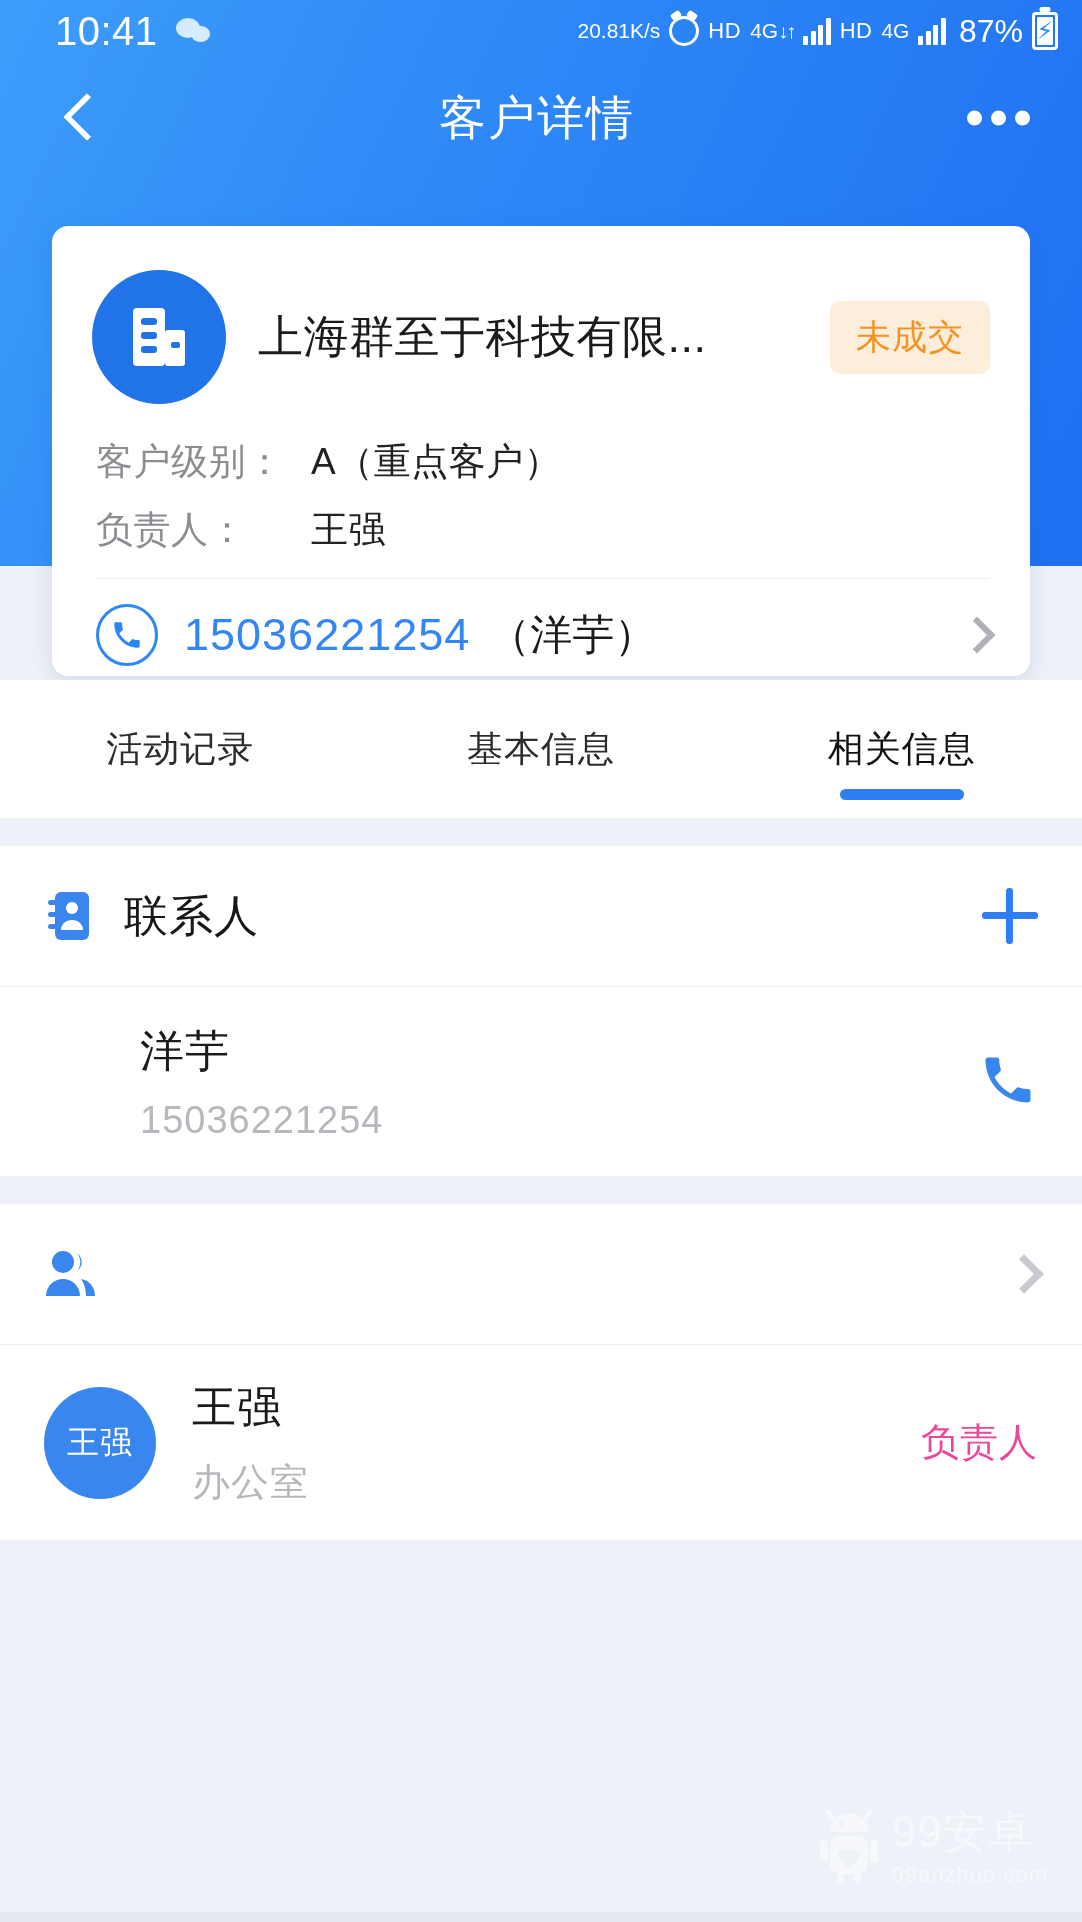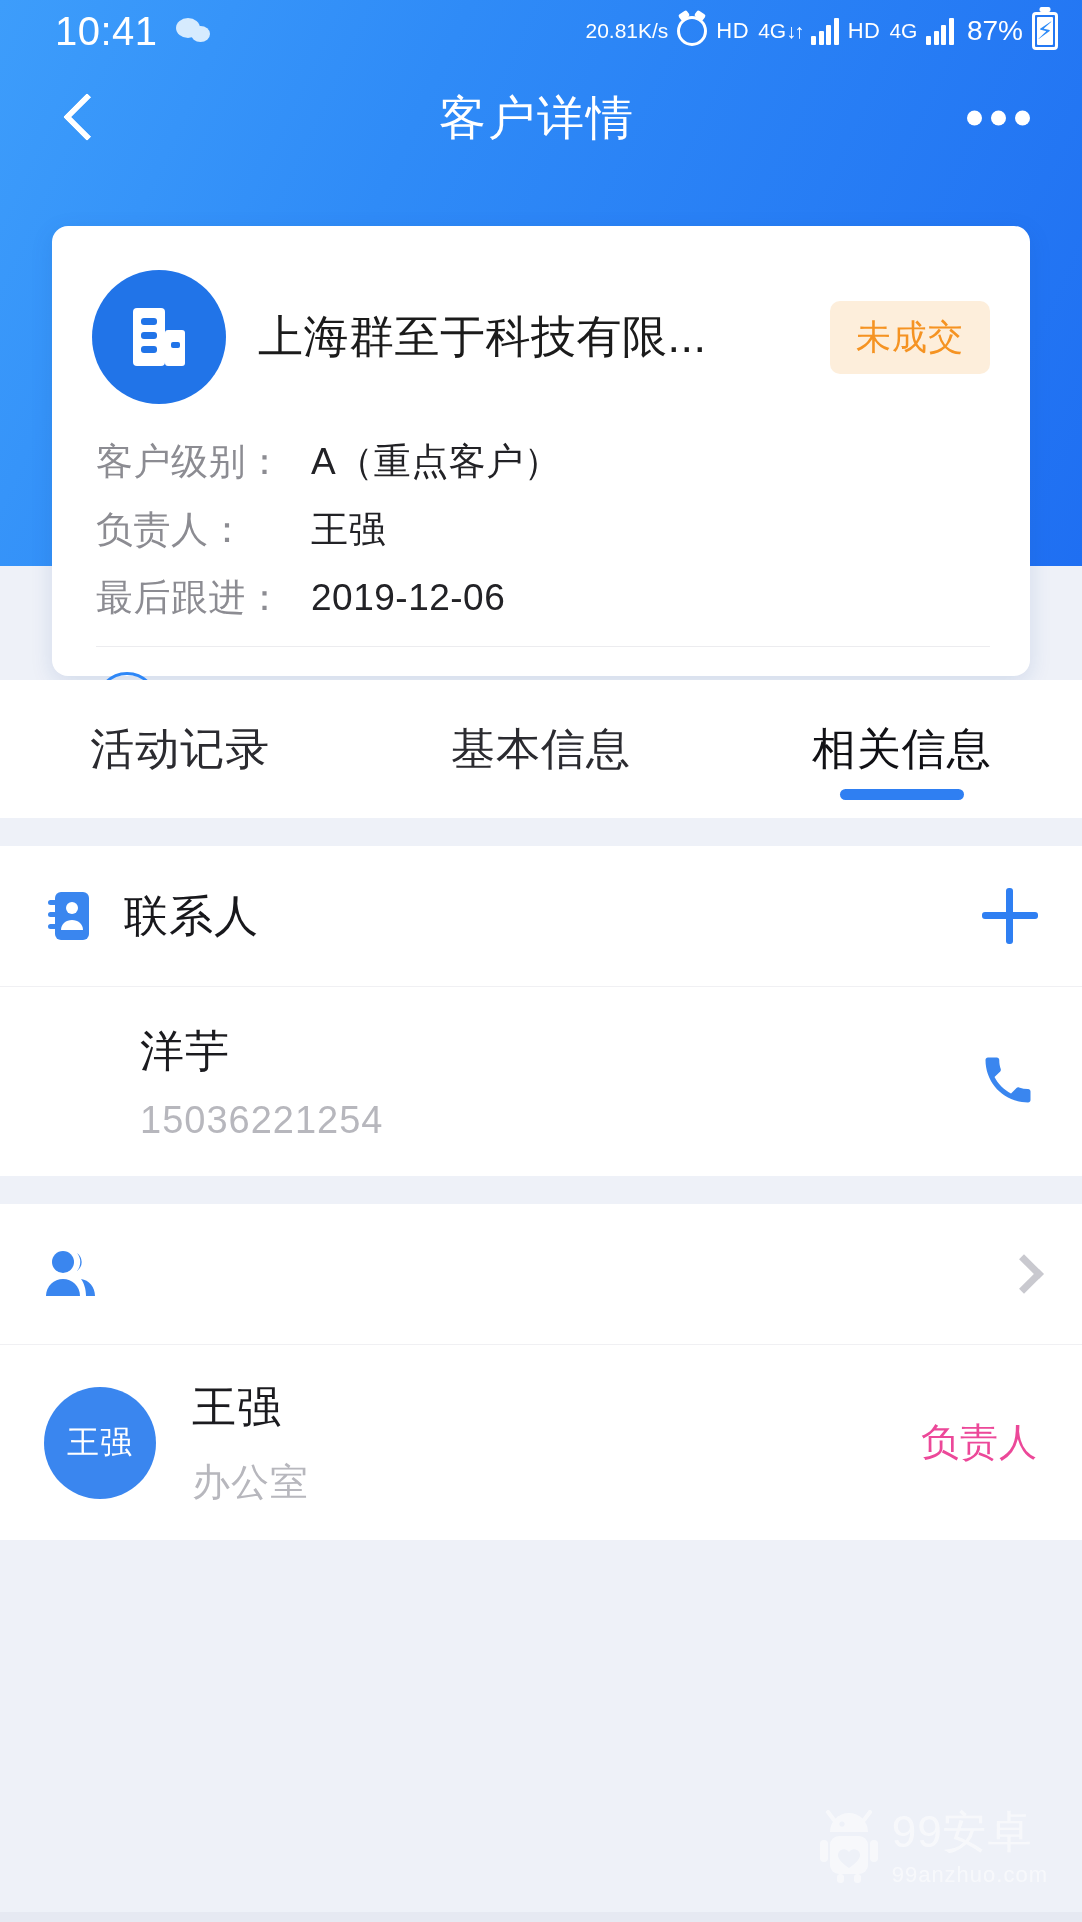--- a/index.html
+++ b/index.html
@@ -33,21 +33,21 @@
   .sb-alarm:before,.sb-alarm:after{ content:""; position:absolute; top:-7px; width:10px; height:7px; background:#fff; border-radius:2px;}
   .sb-alarm:before{ left:-1px; transform:rotate(-35deg);}
   .sb-alarm:after{ right:-1px; transform:rotate(35deg);}
   .sb-hd{ font-size:22px; letter-spacing:.5px;}
   .sb-4g{ font-size:21px; }
   .sb-updown{ font-size:20px; letter-spacing:-2px;}
   .bars{ display:flex; align-items:flex-end; gap:2.5px; height:28px;}
   .bars i{ display:block; width:5px; background:#fff; border-radius:1px;}
   .bars i:nth-child(1){height:9px;} .bars i:nth-child(2){height:14px;}
   .bars i:nth-child(3){height:20px;} .bars i:nth-child(4){height:27px;}
-  .sb-batt-txt{ font-size:28px; margin-left:4px; }
+  .sb-batt-txt{ font-size:32px; margin-left:4px; }
   .sb-batt{ width:26px; height:38px; border:3px solid #ffffff; border-radius:4px; position:relative; display:flex; align-items:center; justify-content:center;}
   .sb-batt:before{content:""; position:absolute; top:-8px; left:50%; transform:translateX(-50%); width:11px; height:5px; background:#fff; border-radius:2px;}
   .sb-batt span{ font-size:22px; line-height:1; color:#2f8bf7; font-weight:700;}
   .sb-batt .fill{ position:absolute; inset:2px; background:#fff; border-radius:1px;}
   .sb-batt .bolt{ position:relative; z-index:2; color:#2f8bf7; font-size:24px; line-height:1;}
 
   
   .navbar{ position:absolute; top:62px; left:0; width:1082px; height:112px; }
   .nav-back{ position:absolute; left:52px; top:50%; transform:translateY(-50%); width:60px; height:60px; }
   .nav-back:before{ content:""; position:absolute; left:18px; top:12px; width:28px; height:28px;
@@ -90,21 +90,21 @@
   .phone-chev{ margin-left:auto; width:26px; height:26px;
      border-right:6px solid #b0b0b6; border-top:6px solid #b0b0b6; transform:rotate(45deg);}
 
   
   .tabs{
     position:absolute; left:0; top:680px; width:1082px; height:138px;
     background:#ffffff; display:flex; align-items:center;
   }
   .tab{ flex:1; text-align:center; position:relative; height:100%;
      display:flex; align-items:center; justify-content:center;}
-  .tab span{ font-size:44px; color:#2b2b30; letter-spacing:1px; }
+  .tab span{ font-size:36px; color:#2b2b30; letter-spacing:1px; }
   .tab.active span{ color:#111115; }
   .tab.active:after{
     content:""; position:absolute; bottom:18px; left:50%; transform:translateX(-50%);
     width:124px; height:11px; background:#2f7ff2; border-radius:6px;
   }
 
   
   .gap{ background:#eef1f8; }
   .section-header{
     background:#fff; height:140px; display:flex; align-items:center; padding:16px 44px;
@@ -225,24 +225,20 @@
     </div>
 
     <div class="info-rows">
       <div class="info-row">
         <div class="info-label">客户级别：</div>
         <div class="info-value">A（重点客户）</div>
       </div>
       <div class="info-row">
         <div class="info-label">负责人：</div>
         <div class="info-value">王强</div>
-      </div>
-      <div class="info-row">
-        <div class="info-label">最后跟进：</div>
-        <div class="info-value">2019-12-06</div>
       </div>
     </div>
 
     <div class="card-divider"></div>
 
     <div class="phone-row">
       <div class="phone-ic">
         <svg width="34" height="34" viewBox="0 0 24 24" fill="#2e87f7">
           <path d="M6.6 10.8c1.4 2.8 3.8 5.1 6.6 6.6l2.2-2.2c.3-.3.7-.4 1-.2 1.2.4 2.4.6 3.6.6.6 0 1 .4 1 1V20c0 .6-.4 1-1 1C10.6 21 3 13.4 3 4c0-.6.4-1 1-1h3.5c.6 0 1 .4 1 1 0 1.3.2 2.5.6 3.6.1.3 0 .7-.2 1l-2.3 2.2z"></path>
         </svg>

